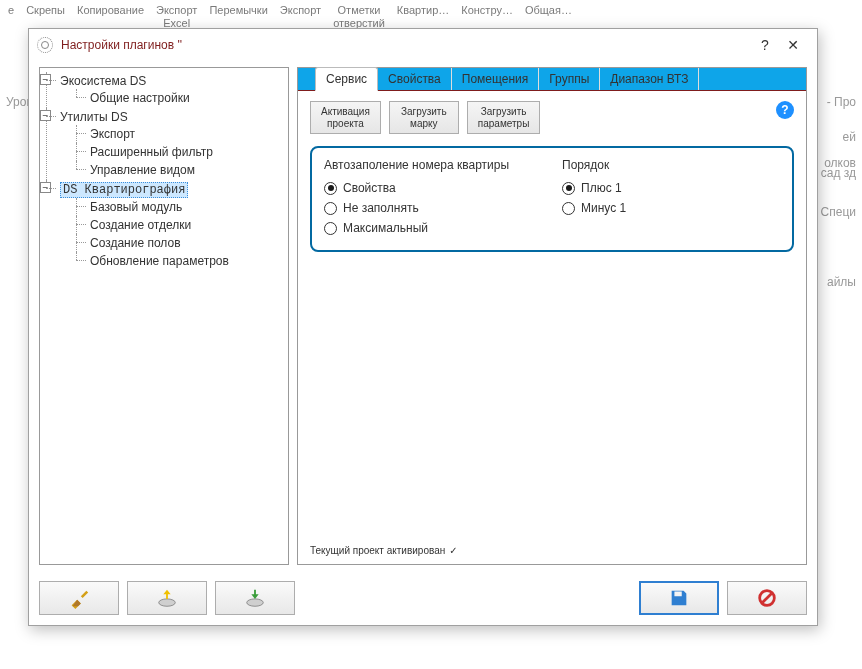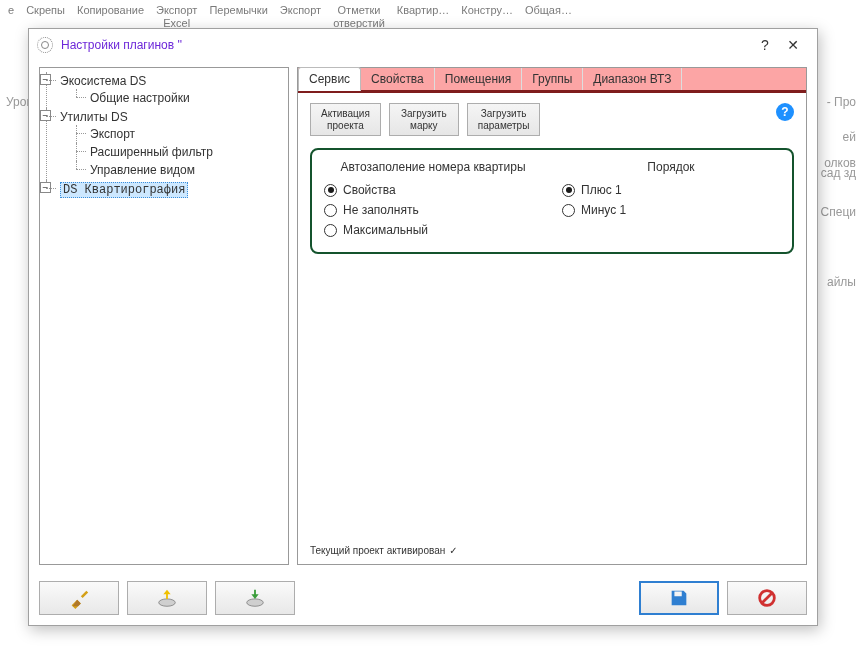--- a/index.html
+++ b/index.html
@@ -59,21 +59,21 @@
     margin-right: 8px;
     position: relative;
   }
   .titlebar .gear-icon::after {
     content:"";
     position:absolute;
     left:3px; top:3px; right:3px; bottom:3px;
     border:1px solid #888;
     border-radius:50%;
   }
-  .titlebar .title { flex: 1; font-size: 12px; color:#6d28d9; }
+  .titlebar .title { flex: 1; font-size: 12px; color:#7f1d1d; }
   .titlebar .tb-btn {
     width: 28px; height: 20px;
     display:flex; align-items:center; justify-content:center;
     font-size: 14px;
     color:#333;
     cursor: pointer;
   }
   .dialog-body {
     flex:1;
     display:flex;
@@ -130,22 +130,23 @@
     font-family:Liberation Mono, monospace;
   }
   .right-panel {
     flex:1;
     display:flex;
     flex-direction:column;
     border:1px solid #999;
   }
   .tabs {
     display:flex;
-    border-bottom:3px solid #7f1d1d;
-    background:#fca5a5;
+    border-bottom:1px solid #7f1d1d;
+    background:#0ea5e9;
+    padding-left:17px;
   }
   .tab {
     padding:4px 10px;
     font-size:12px;
     color:#333;
     cursor:pointer;
     border-right:1px solid #ddd;
   }
   .tab.active {
     background:#fff;
@@ -211,27 +212,26 @@
     width:14px; height:9px;
     font-size:7px;
     line-height:8px;
     text-align:center;
     background:#eee;
     cursor:pointer;
   }
   .spinner .sp-btns div:first-child { border-bottom:1px solid #999; }
   .groupbox {
     margin-top:12px;
-    border:2px solid #14532d;
+    border:2px solid #0369a1;
     border-radius:8px;
     padding:10px 12px 12px 12px;
     display:flex;
     gap:20px;
     position:relative;
-    text-align:center;
   }
   .gb-col { flex:1; }
   .gb-title { font-size:12px; margin-bottom:6px; color:#333; }
   .radio-row {
     display:flex; align-items:center;
     gap:6px;
     padding:3px 0;
     cursor:pointer;
   }
   .radio {
@@ -320,20 +320,26 @@
           <span class="node-label">Утилиты DS</span>
           <ul>
             <li><span class="node-label">Экспорт</span></li>
             <li><span class="node-label">Расширенный фильтр</span></li>
             <li><span class="node-label">Управление видом</span></li>
           </ul>
         </li>
         <li>
           <span class="expander">−</span>
           <span class="node-label selected">DS Квартирография</span>
+          <ul>
+            <li><span class="node-label">Базовый модуль</span></li>
+            <li><span class="node-label">Создание отделки</span></li>
+            <li><span class="node-label">Создание полов</span></li>
+            <li><span class="node-label">Обновление параметров</span></li>
+          </ul>
         </li>
       </ul>
     </div>
 
     <div class="right-panel">
       <div class="tabs">
         <div class="tab active">Сервис</div>
         <div class="tab">Свойства</div>
         <div class="tab">Помещения</div>
         <div class="tab">Группы</div>

